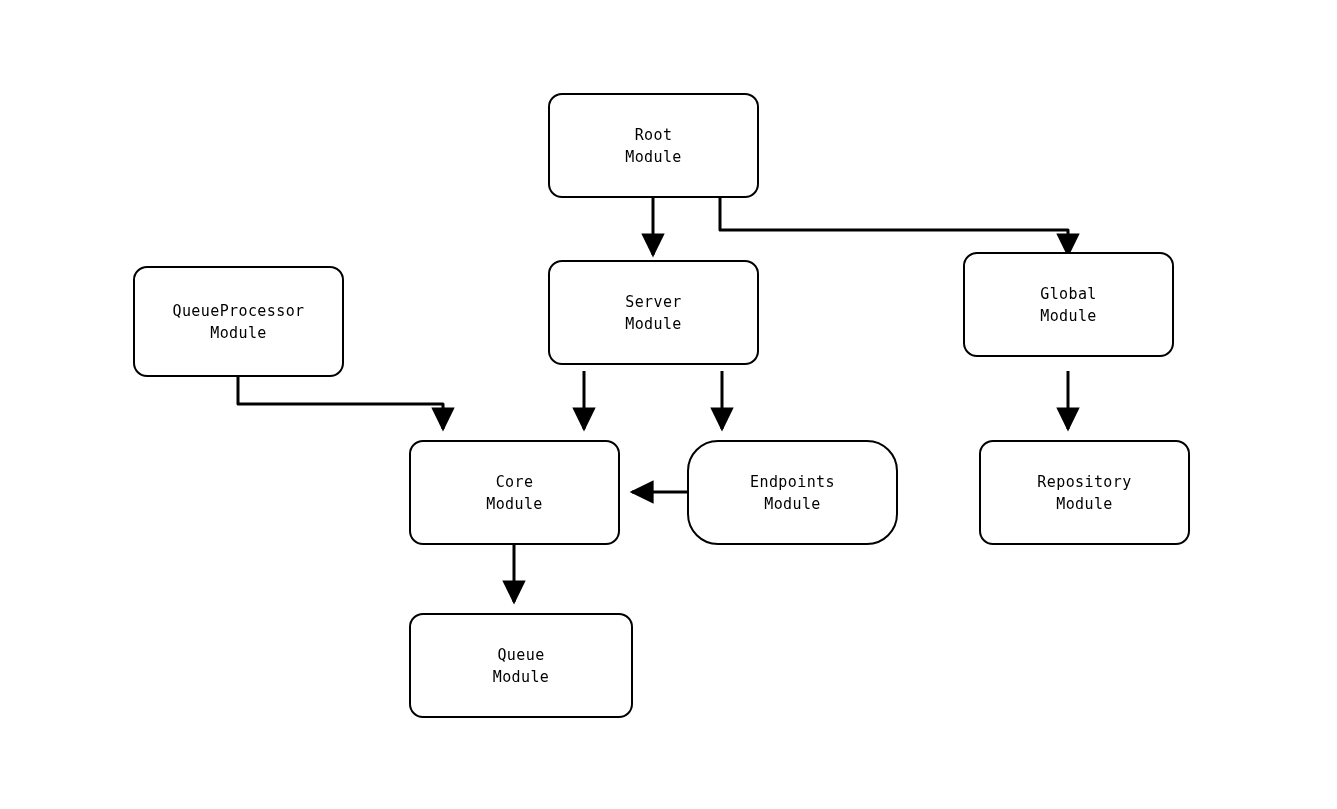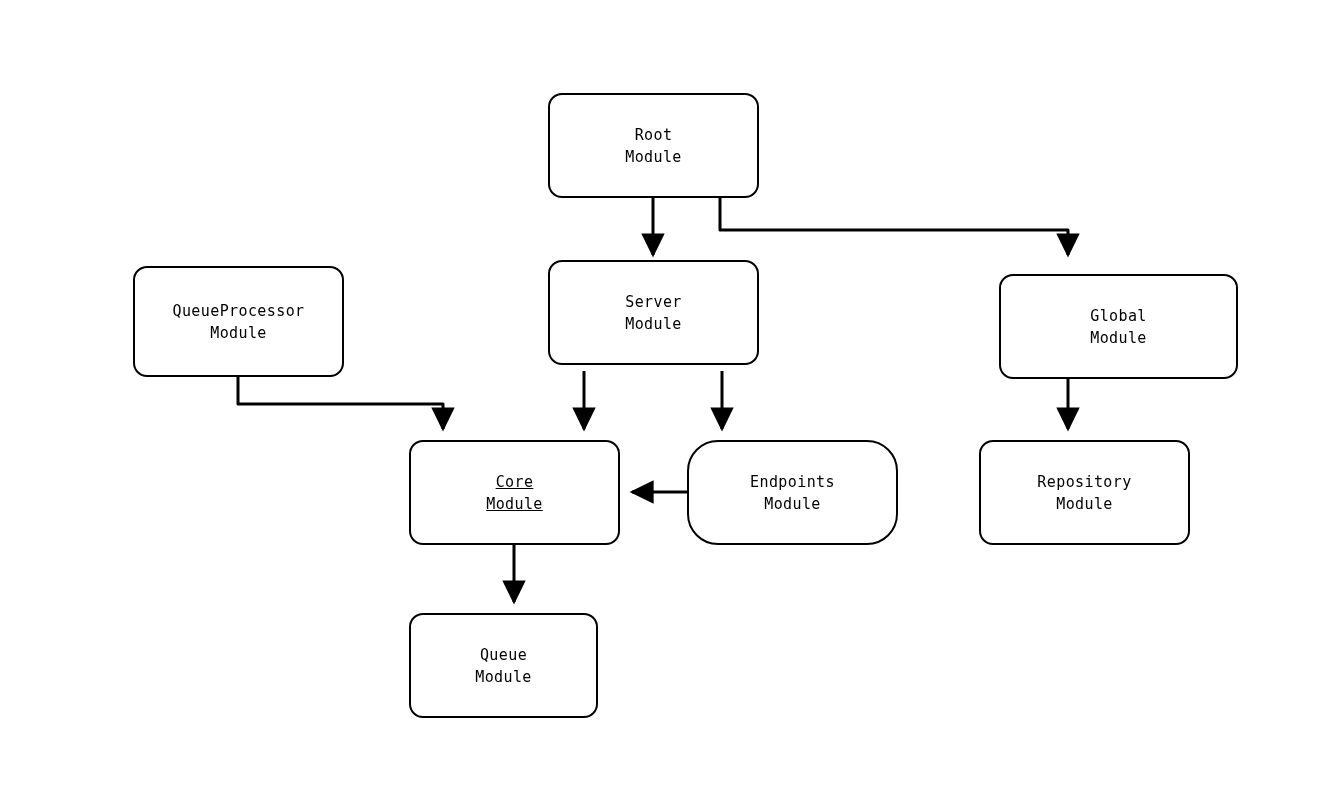--- a/index.html
+++ b/index.html
@@ -82,38 +82,38 @@
   <div class="node" style="left:133px; top:266px; width:211px; height:111px;">
     <span class="ln">QueueProcessor</span>
     <span class="ln">Module</span>
   </div>
 
   <div class="node" style="left:548px; top:260px; width:211px; height:105px;">
     <span class="ln">Server</span>
     <span class="ln">Module</span>
   </div>
 
-  <div class="node" style="left:963px; top:274px; width:239px; height:105px;margin-left:36px;">
+  <div class="node" style="left:963px; top:252px; width:211px; height:105px;">
     <span class="ln">Global</span>
     <span class="ln">Module</span>
   </div>
 
-  <div class="node" style="left:409px; top:440px; width:211px; height:105px;text-decoration:underline;">
+  <div class="node" style="left:409px; top:440px; width:211px; height:105px;">
     <span class="ln">Core</span>
     <span class="ln">Module</span>
   </div>
 
   <div class="node" style="left:687px; top:440px; width:211px; height:105px;border-radius:31px;">
     <span class="ln">Endpoints</span>
     <span class="ln">Module</span>
   </div>
 
   <div class="node" style="left:963px; top:440px; width:211px; height:105px;margin-left:16px;">
     <span class="ln">Repository</span>
     <span class="ln">Module</span>
   </div>
 
-  <div class="node" style="left:409px; top:613px; width:189px; height:105px;">
+  <div class="node" style="left:409px; top:613px; width:224px; height:105px;">
     <span class="ln">Queue</span>
     <span class="ln">Module</span>
   </div>
 
 </div>
 
 </body></html>

